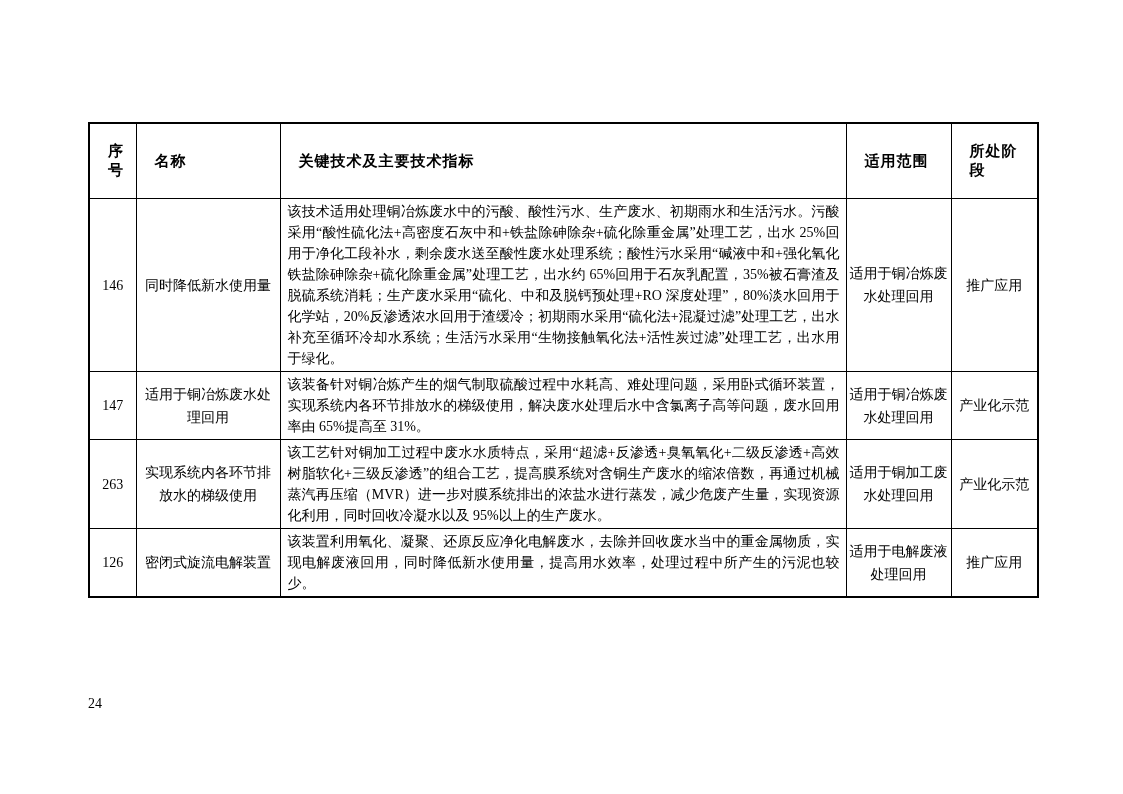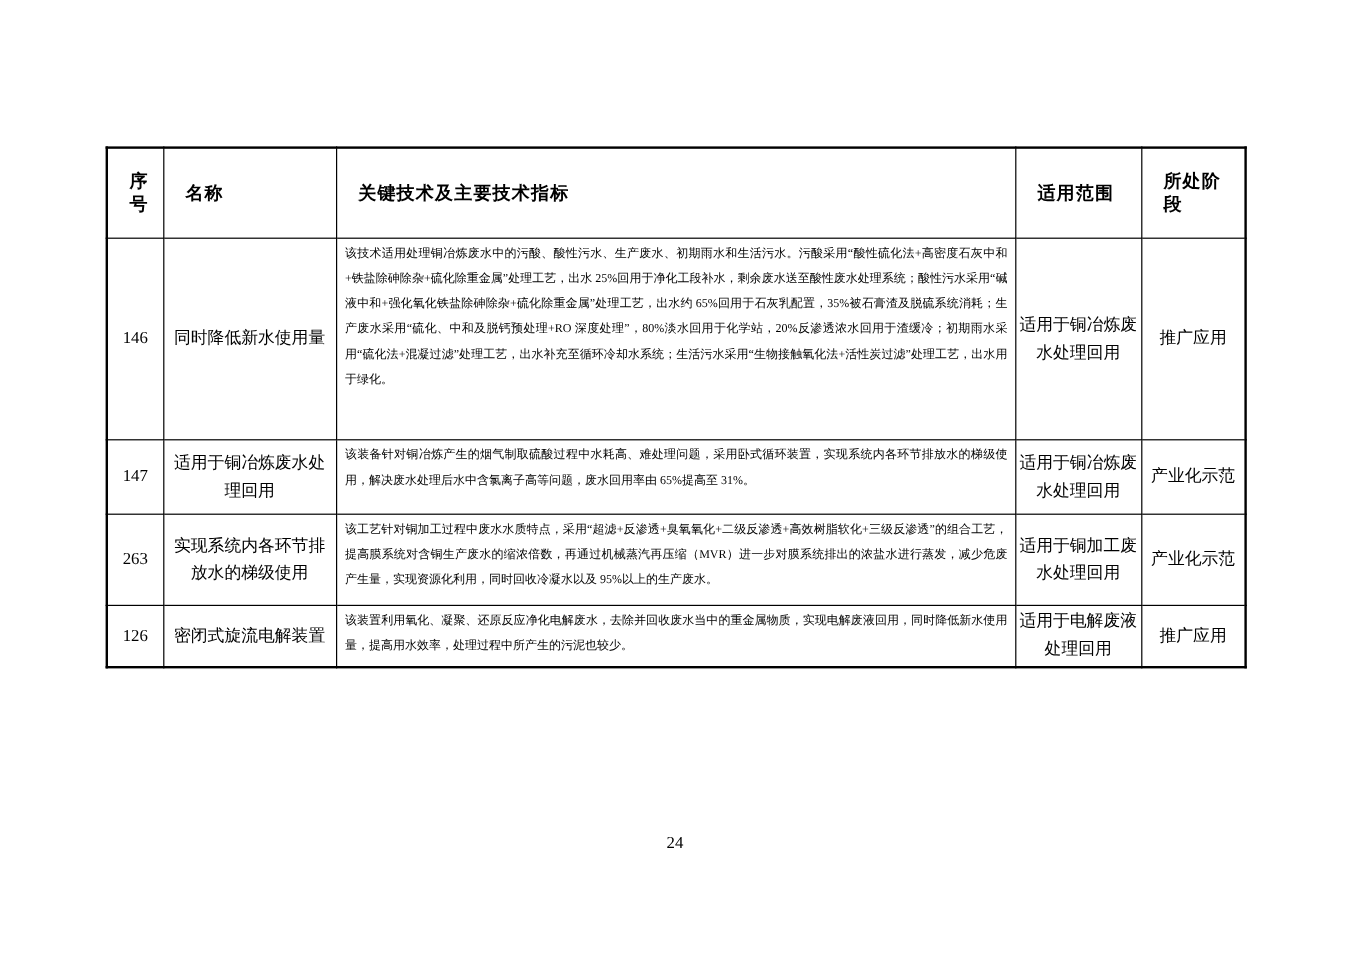--- a/index.html
+++ b/index.html
@@ -39,34 +39,33 @@
     text-align: center;
     vertical-align: middle;
     font-size: 14px;
     line-height: 23px;
     padding: 2px 3px;
   }
   .cell-tech {
     text-align: justify;
     text-justify: inter-ideograph;
     vertical-align: top;
-    font-size: 10px;
+    font-size: 14px;
     line-height: 21px;
     padding: 2px 6px 2px 7px;
   }
   .row-146 { height: 168px; }
   .row-147 { height: 62px; }
   .row-148 { height: 76px; }
   .row-149 { height: 41px; }
   .page-number {
     position: absolute;
     left: 88px;
     top: 696px;
     width: 949px;
-    text-align: center;
     font-size: 14px;
     color: #000;
   }
 </style>
 </head>
 <body>
 
 <table class="tech-table">
   <colgroup>
     <col style="width:47px">

